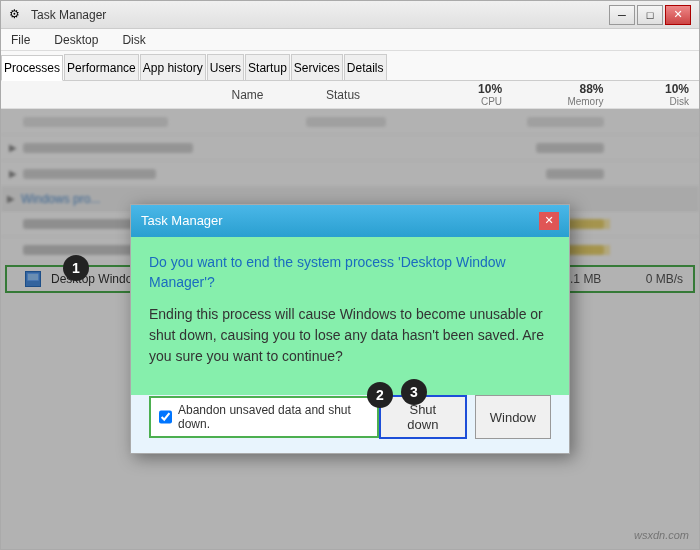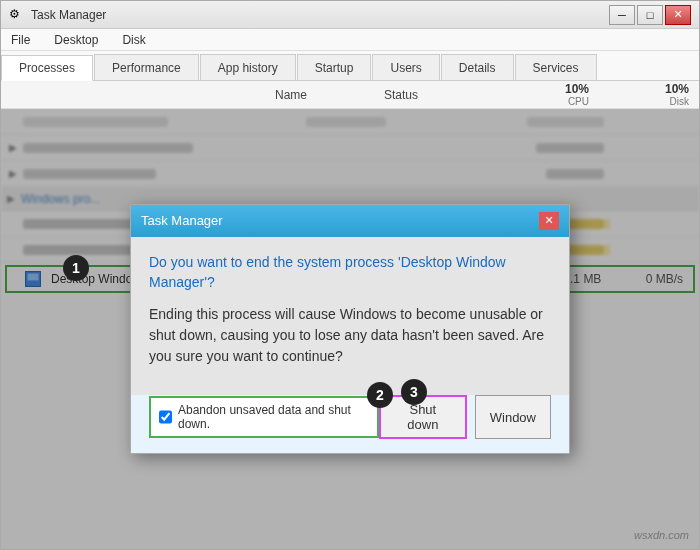--- a/index.html
+++ b/index.html
@@ -82,27 +82,27 @@
     
     .tabs {
       background: #f9f9f9;
       border-bottom: 1px solid #ccc;
       display: flex;
       align-items: flex-end;
       padding-top: 2px;
       height: 30px;
     }
     .tab {
-      padding: 4px 17px;
+      padding: 4px 2px;
       font-size: 12px;
       border: 1px solid #ccc;
       border-bottom: none;
       background: #efefef;
       cursor: pointer;
-      color: #404040;
+      color: #000000;
       margin-right: 1px;
       height: 26px;
       display: flex;
       align-items: center;
     }
     .tab.active {
       background: #fff;
       border-bottom: 1px solid #fff;
       z-index: 1;
       position: relative;
@@ -237,21 +237,21 @@
       color: white;
       font-size: 11px;
       cursor: pointer;
       display: flex;
       align-items: center;
       justify-content: center;
     }
 
     .dialog-body {
       padding: 16px 18px 12px;
-      background: #e5e5e5;
+      background: #86efac;
     }
 
     .dialog-question {
       font-size: 14px;
       color: #1a6bbf;
       font-weight: 500;
       margin-bottom: 12px;
       line-height: 1.4;
     }
 
@@ -288,21 +288,21 @@
       color: #333;
     }
 
     .dialog-buttons {
       display: flex;
       gap: 8px;
     }
     .btn-shutdown {
       padding: 5px 18px;
       background: #f0f0f0;
-      border: 2px solid #d946ef;
+      border: 2px solid #1d4ed8;
       font-size: 13px;
       cursor: pointer;
       color: #333;
     }
     .btn-cancel {
       padding: 5px 14px;
       background: #f0f0f0;
       border: 1px solid #999;
       font-size: 13px;
       cursor: pointer;
@@ -356,37 +356,41 @@
   <div class="menu-bar">
     <span class="menu-item">File</span>
     <span class="menu-item">Desktop</span>
     <span class="menu-item">Disk</span>
   </div>
 
   <div class="tabs">
     <div class="tab active">Processes</div>
     <div class="tab">Performance</div>
     <div class="tab">App history</div>
+    <div class="tab">Users</div>
     <div class="tab">Startup</div>
-    <div class="tab">Users</div>
+    <div class="tab">Services</div>
     <div class="tab">Details</div>
-    <div class="tab">Services</div>
   </div>
 
   <div class="table-header">
     <div style="width:14px;"></div>
     <div class="th-name">
       <span>Name</span>
     </div>
     <div class="th-status">
       <span>Status</span>
     </div>
     <div class="th-cpu" style="cursor:pointer;">
       <span style="font-weight:bold; color:#333;">10%</span>
       <span class="th-percent">CPU</span>
+    </div>
+    <div class="th-memory" style="cursor:pointer;">
+      <span style="font-weight:bold; color:#333;">88%</span>
+      <span class="th-percent">Memory</span>
     </div>
     <div class="th-disk" style="cursor:pointer;">
       <span style="font-weight:bold; color:#333;">10%</span>
       <span class="th-percent">Disk</span>
     </div>
   </div>
 
   <div class="table-area">
 
     <div class="rows-blurred">

